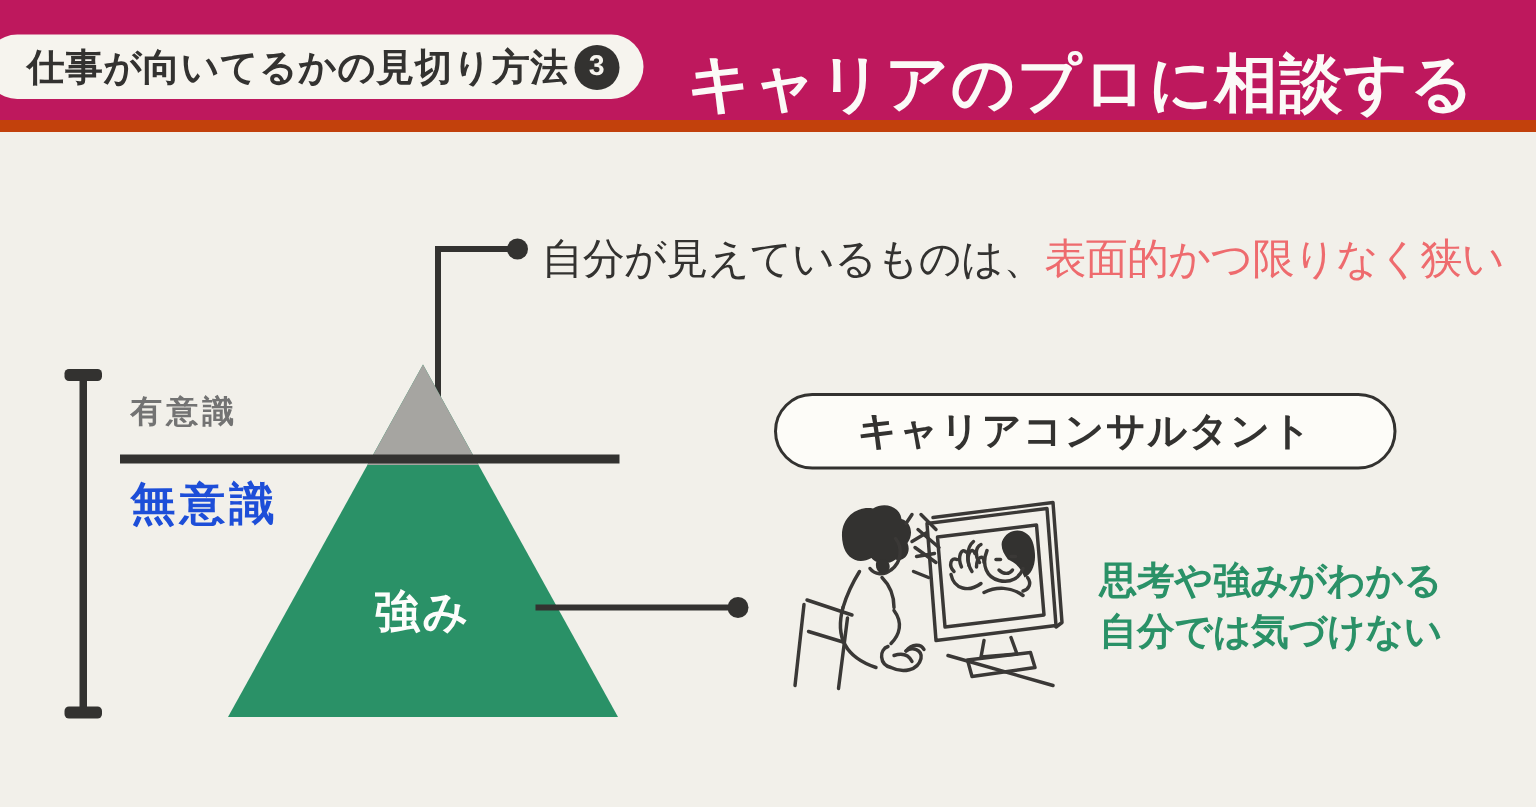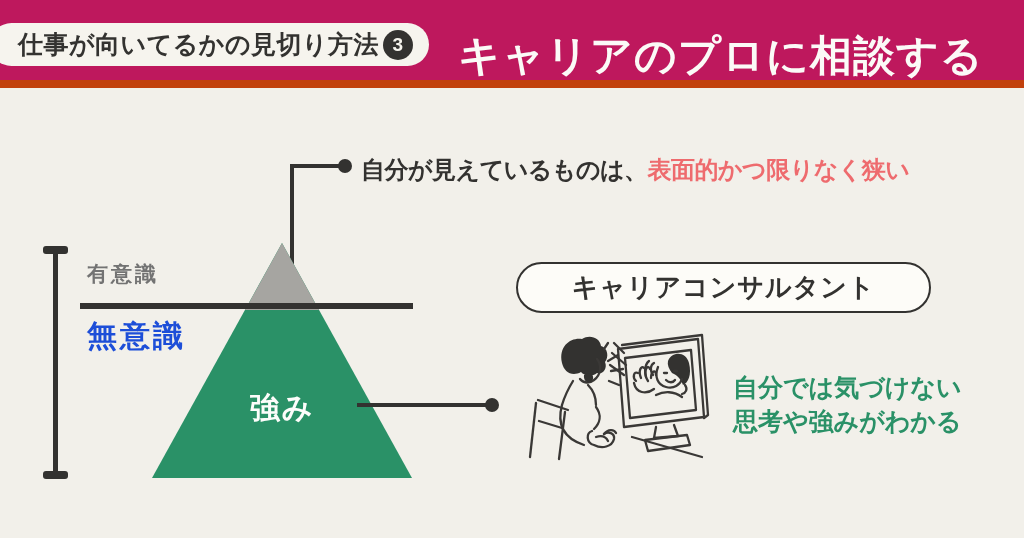--- a/index.html
+++ b/index.html
@@ -64,22 +64,22 @@
   .conn { position: absolute; background: #333230; }
   .conn-dot {
     position: absolute;
     width: 14px; height: 14px;
     border-radius: 50%;
     background: #333230;
   }
   .annotation {
     position: absolute;
     left: 361px; top: 154px;
-    font-size: 24px;
-    font-weight: 700;
+    font-size: 28px;
+    font-weight: 400;
     white-space: nowrap;
     letter-spacing: -0.5px;
   }
   .annotation .hl { color: #ee6b6e; }
   
   .bracket-v { position: absolute; left: 53px; top: 249px; width: 5px; height: 228px; background: #333230; }
   .bracket-serif { position: absolute; left: 43px; width: 25px; height: 8px; border-radius: 3px; background: #333230; }
   
   .pyramid-svg { position: absolute; left: 142px; top: 238px; }
   .divider-line {
@@ -221,17 +221,17 @@
       <path d="M108,48 C104,44 106,38 110,40"></path>
       <path d="M113,45 C110,38 113,32 116,35"></path>
       <path d="M118,44 C116,36 120,31 122,36"></path>
       <path d="M123,45 C123,38 128,36 128,42"></path>
       <path d="M106,50 C108,60 118,62 126,56"></path>
     </g>
     <path d="M104,104 L174,124"></path>
   </svg>
 
   <div class="benefit-text">
+    <div>思考や強みがわかる</div>
     <div>自分では気づけない</div>
-    <div>思考や強みがわかる</div>
   </div>
 
 </div>
 
 </body></html>

